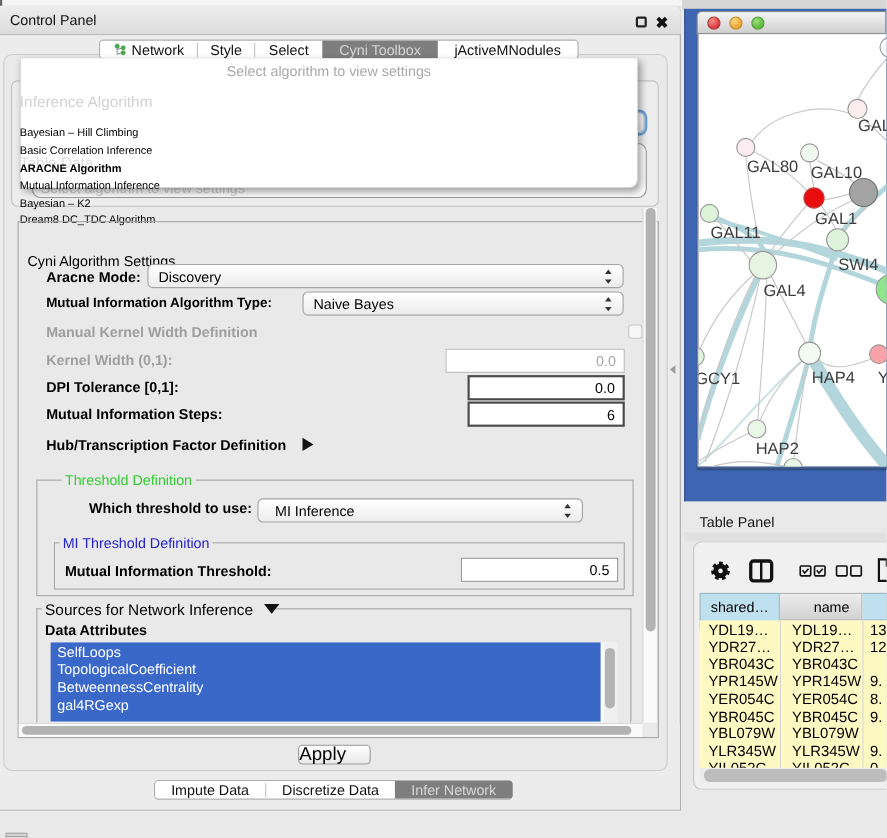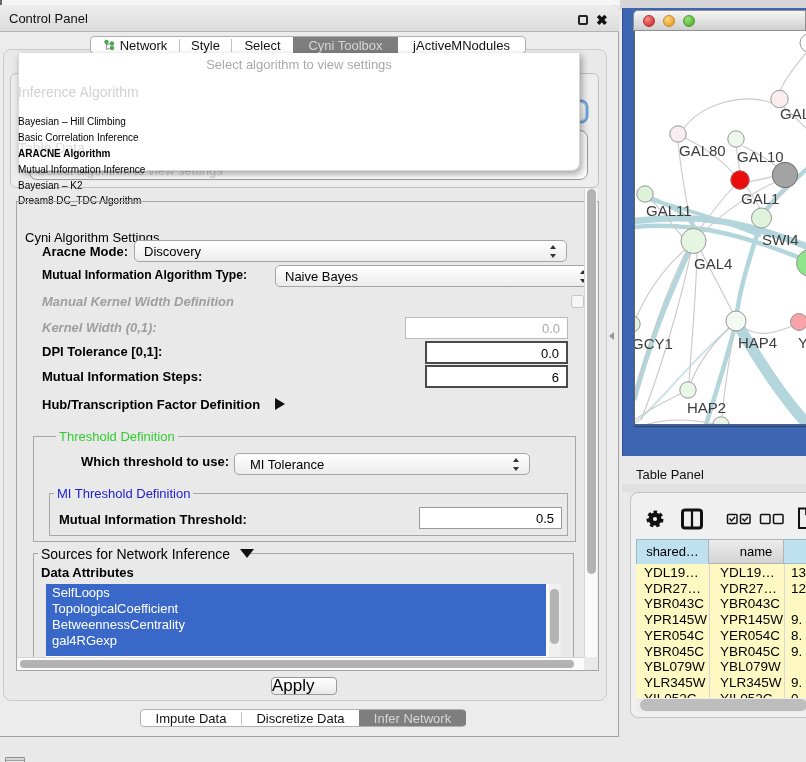--- a/index.html
+++ b/index.html
@@ -27,21 +27,21 @@
 .tabsel { background:#7e7e7e; color:#d6d6d6; }
 
 #popup { left:18px; top:53px; width:562px; height:118px; background:#fff; border:1px solid #d8d8d8; border-top:none; border-radius:0 0 8px 8px; box-shadow:2px 3px 7px rgba(0,0,0,0.35); }
 #popup .hint { position:absolute; left:0; top:60px; width:100%; text-align:center; color:#a9a9a9; font-size:13px; }
 .pitem { position:absolute; left:-1px; font-size:10px; color:#000; white-space:nowrap;margin-top:42px; }
 
 .grp { border:1px solid #a6a6a6; }
 .grplab { position:absolute; left:4px; top:-8px; background:#e9e9e9; padding:0 3px; font-size:13px; white-space:nowrap; }
 .bold { font-weight:bold; }
 .lbl { position:absolute; font-size:13px; font-weight:bold; color:#000; white-space:nowrap; }
-.dis { color:#9e9e9e;font-style:italic; }
+.dis { color:#9e9e9e; }
 
 .combo { position:absolute; height:22px; background:linear-gradient(#ffffff,#ececec); border:1px solid #a5a5a5; border-radius:5px; }
 .combo .ct { position:absolute; left:9px; top:3px; font-size:13px; color:#000; }
 .arr { position:absolute; width:0; height:0; border-left:3.2px solid transparent; border-right:3.2px solid transparent; }
 .arrup { border-bottom:4.5px solid #333; }
 .arrdn { border-top:4.5px solid #333; }
 
 .fld { position:absolute; background:#fff; font-size:13px; text-align:right; }
 .fld span { position:absolute; right:7px; top:50%; transform:translateY(-50%); }
 
@@ -115,21 +115,21 @@
  </div>
  <div id="form" class="abs" style="left:0;top:0;width:619px;height:732px;">
 
   <div class="lbl" style="left:42px;top:244px;">Aracne Mode:</div>
   <div class="combo" style="left:134px;top:240px;width:433px;">
     <span class="ct">Discovery</span>
     <i class="arr arrup" style="right:10px;top:4px;"></i>
         <i class="arr arrdn" style="right:10px;top:13px;"></i>
   </div>
   <div class="lbl" style="left:42px;top:268px;font-size:12.2px;">Mutual Information Algorithm Type:</div>
-  <div class="combo" style="left:275px;top:265px;width:322px;">
+  <div class="combo" style="left:275px;top:265px;width:292px;">
     <span class="ct">Naive Bayes</span>
     <i class="arr arrup" style="right:10px;top:4px;"></i>
         <i class="arr arrdn" style="right:10px;top:13px;"></i>
   </div>
   <div class="lbl dis" style="left:42px;top:294px;">Manual Kernel Width Definition</div>
   <div class="abs" style="left:571px;top:295px;width:13px;height:13px;background:#f6f6f6;border:1px solid #c6c6c6;border-radius:3px;"></div>
   <div class="lbl dis" style="left:42px;top:320px;">Kernel Width (0,1):</div>
   <div class="fld" style="left:405px;top:317px;width:163px;height:22px;border:1px solid #bbb;color:#a8a8a8;">
         <span>0.0</span>
       </div>
@@ -142,21 +142,21 @@
         <span>6</span>
       </div>
   <div class="lbl" style="left:42px;top:397px;">Hub/Transcription Factor Definition</div>
   <div class="abs" style="left:275px;top:398px;width:0;height:0;border-top:6.5px solid transparent;border-bottom:6.5px solid transparent;border-left:10px solid #111;"></div>
 
   <div class="abs grp" style="left:33px;top:436px;width:543px;height:106px;text-align:right;">
     <span class="grplab" style="left:22px;color:#33cc33;">Threshold Definition</span>
   </div>
   <div class="lbl" style="left:81px;top:454px;">Which threshold to use:</div>
   <div class="combo" style="left:234px;top:453px;width:296px;">
-    <span class="ct" style="left:15px;">MI Tolerance</span>
+    <span class="ct" style="left:15px;">MI Inference</span>
     <i class="arr arrup" style="right:10px;top:4px;"></i>
         <i class="arr arrdn" style="right:10px;top:13px;"></i>
   </div>
   <div class="abs grp" style="left:49px;top:493px;width:519px;height:43px;">
     <span class="grplab" style="color:#2222cc;">MI Threshold Definition</span>
   </div>
   <div class="lbl" style="left:59px;top:512px;">Mutual Information Threshold:</div>
   <div class="fld" style="left:419px;top:507px;width:143px;height:22px;border:1px solid #999;color:#000;">
         <span>0.5</span>
       </div>

